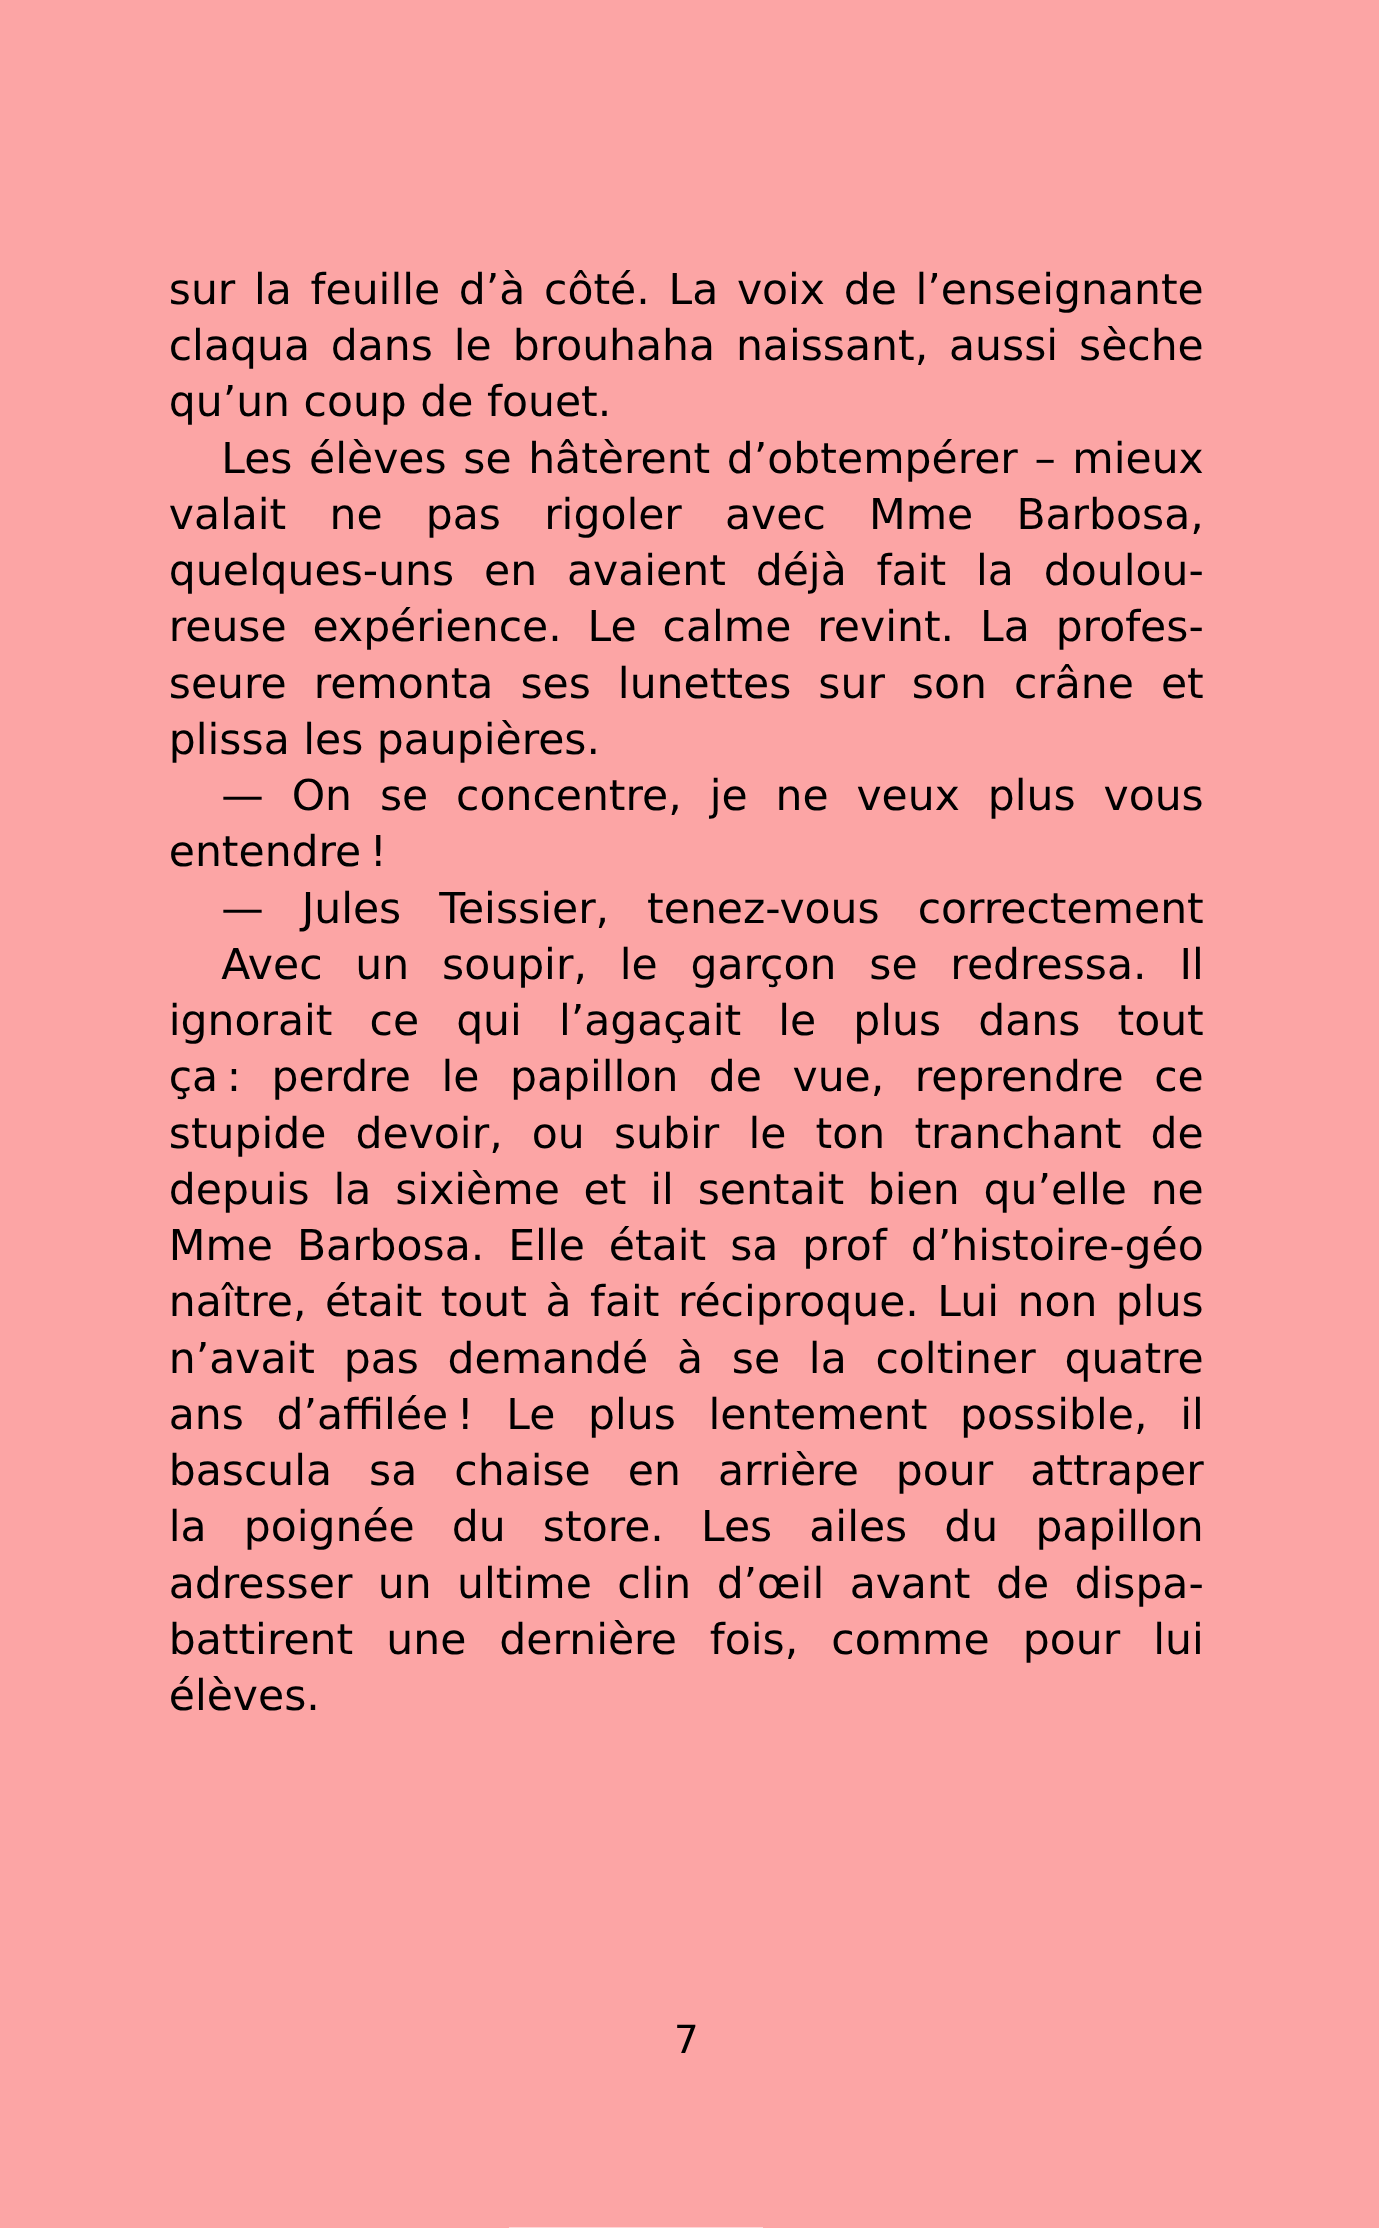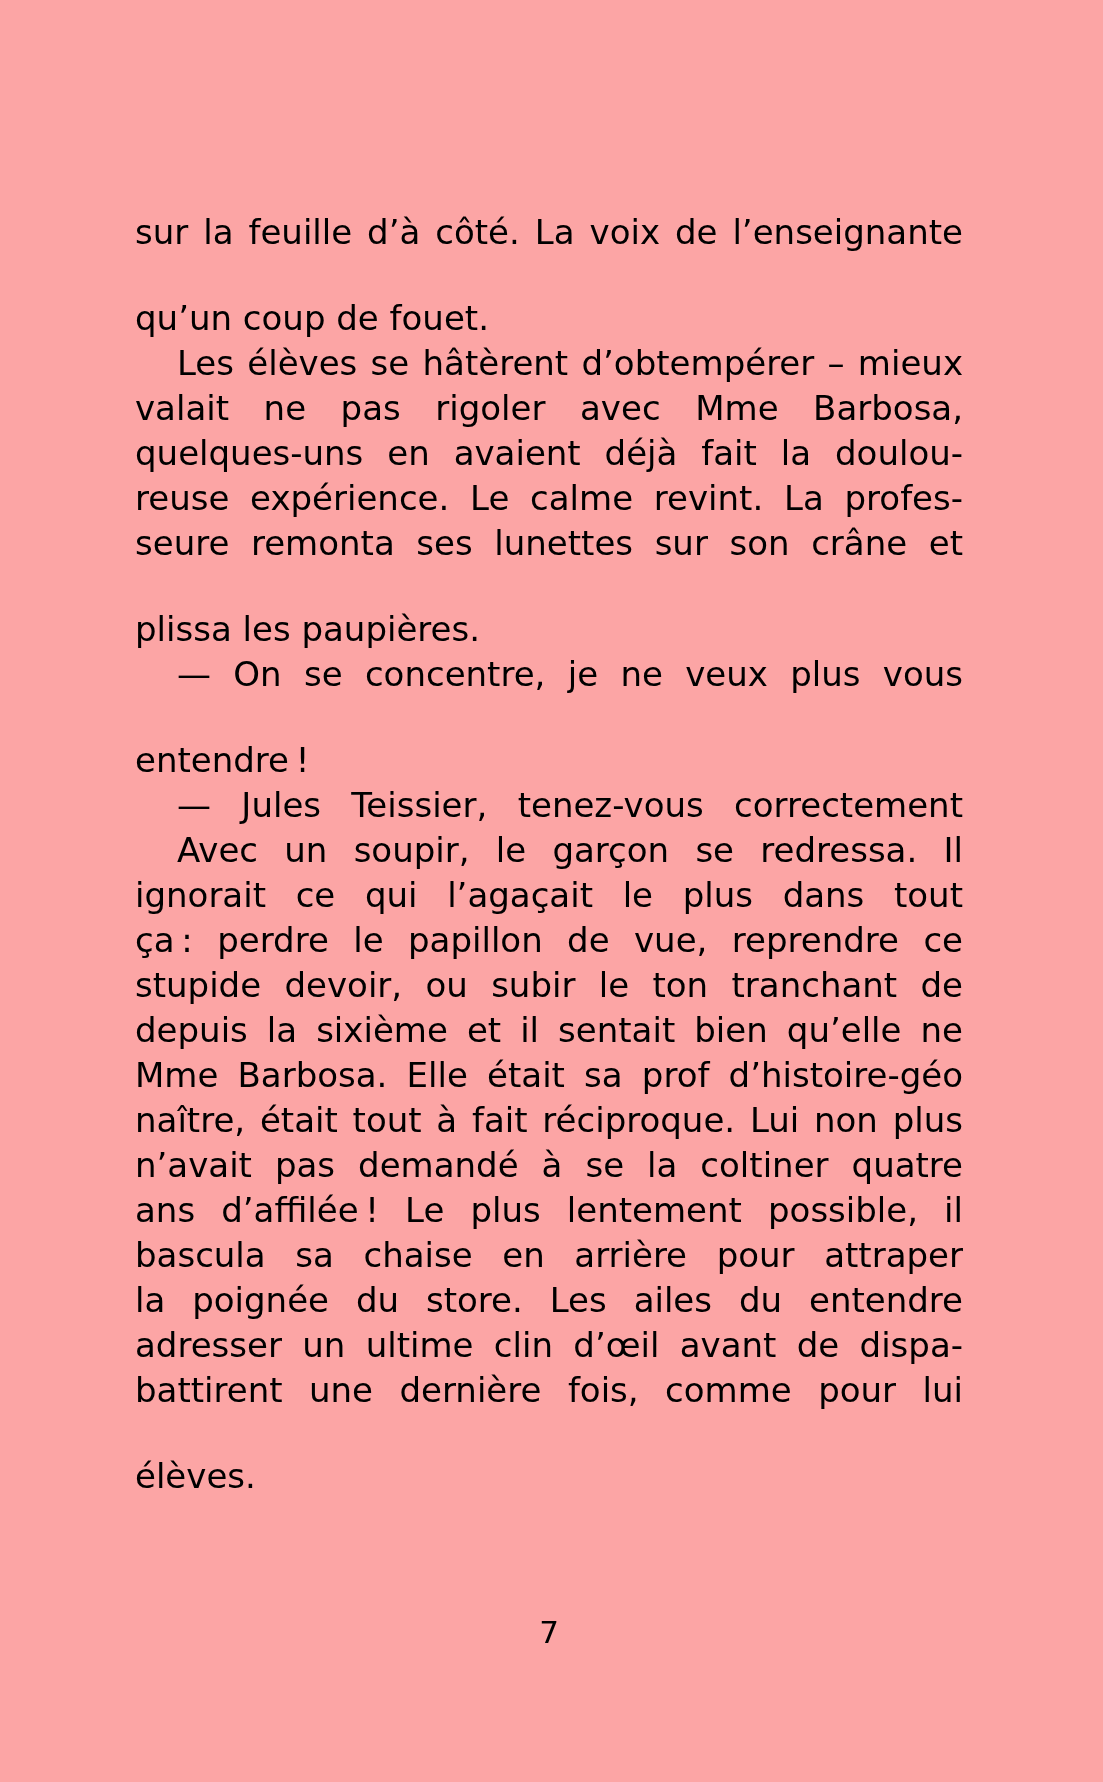--- a/index.html
+++ b/index.html
@@ -23,21 +23,20 @@
   }
   .paragraph{margin:0;padding:0;}
   .line{
     text-align:justify;
     text-align-last:justify;
     word-spacing:normal;
   }
   .line.last{
     text-align:center;
     text-align-last:left;
-    margin-top:41px;
   }
   .line.indent{
     padding-left:42px;
   }
   .folio{
     position:absolute;
     top:1612px;
     left:135px;
     width:828px;
     text-align:center;
@@ -45,20 +44,21 @@
     line-height:40px;
   }
 </style>
 </head>
 <body>
 
 <div class="page">
   <div class="text-block" id="text-block">
       <div class="paragraph">
         <div class="line">sur la feuille d’à côté. La voix de l’enseignante</div>
+        <div class="line">claqua dans le brouhaha naissant, aussi sèche</div>
         <div class="line last">qu’un coup de fouet.</div>
       </div>
       <div class="paragraph">
         <div class="line indent">Les élèves se hâtèrent d’obtempérer – mieux</div>
         <div class="line">valait ne pas rigoler avec Mme Barbosa,</div>
         <div class="line">quelques-uns en avaient déjà fait la doulou-</div>
         <div class="line">reuse expérience. Le calme revint. La profes-</div>
         <div class="line">seure remonta ses lunettes sur son crâne et</div>
         <div class="line last">plissa les paupières.</div>
       </div>
@@ -73,20 +73,20 @@
         <div class="line indent">Avec un soupir, le garçon se redressa. Il</div>
         <div class="line">ignorait ce qui l’agaçait le plus dans tout</div>
         <div class="line">ça : perdre le papillon de vue, reprendre ce</div>
         <div class="line">stupide devoir, ou subir le ton tranchant de</div>
         <div class="line">depuis la sixième et il sentait bien qu’elle ne</div>
         <div class="line">Mme Barbosa. Elle était sa prof d’histoire-géo</div>
         <div class="line">naître, était tout à fait réciproque. Lui non plus</div>
         <div class="line">n’avait pas demandé à se la coltiner quatre</div>
         <div class="line">ans d’affilée ! Le plus lentement possible, il</div>
         <div class="line">bascula sa chaise en arrière pour attraper</div>
-        <div class="line">la poignée du store. Les ailes du entendre</div>
+        <div class="line">la poignée du store. Les ailes du papillon</div>
         <div class="line">adresser un ultime clin d’œil avant de dispa-</div>
         <div class="line">battirent une dernière fois, comme pour lui</div>
         <div class="line last">élèves.</div>
       </div>
     </div>
   <div class="folio">7</div>
 </div>
 
 </body></html>

